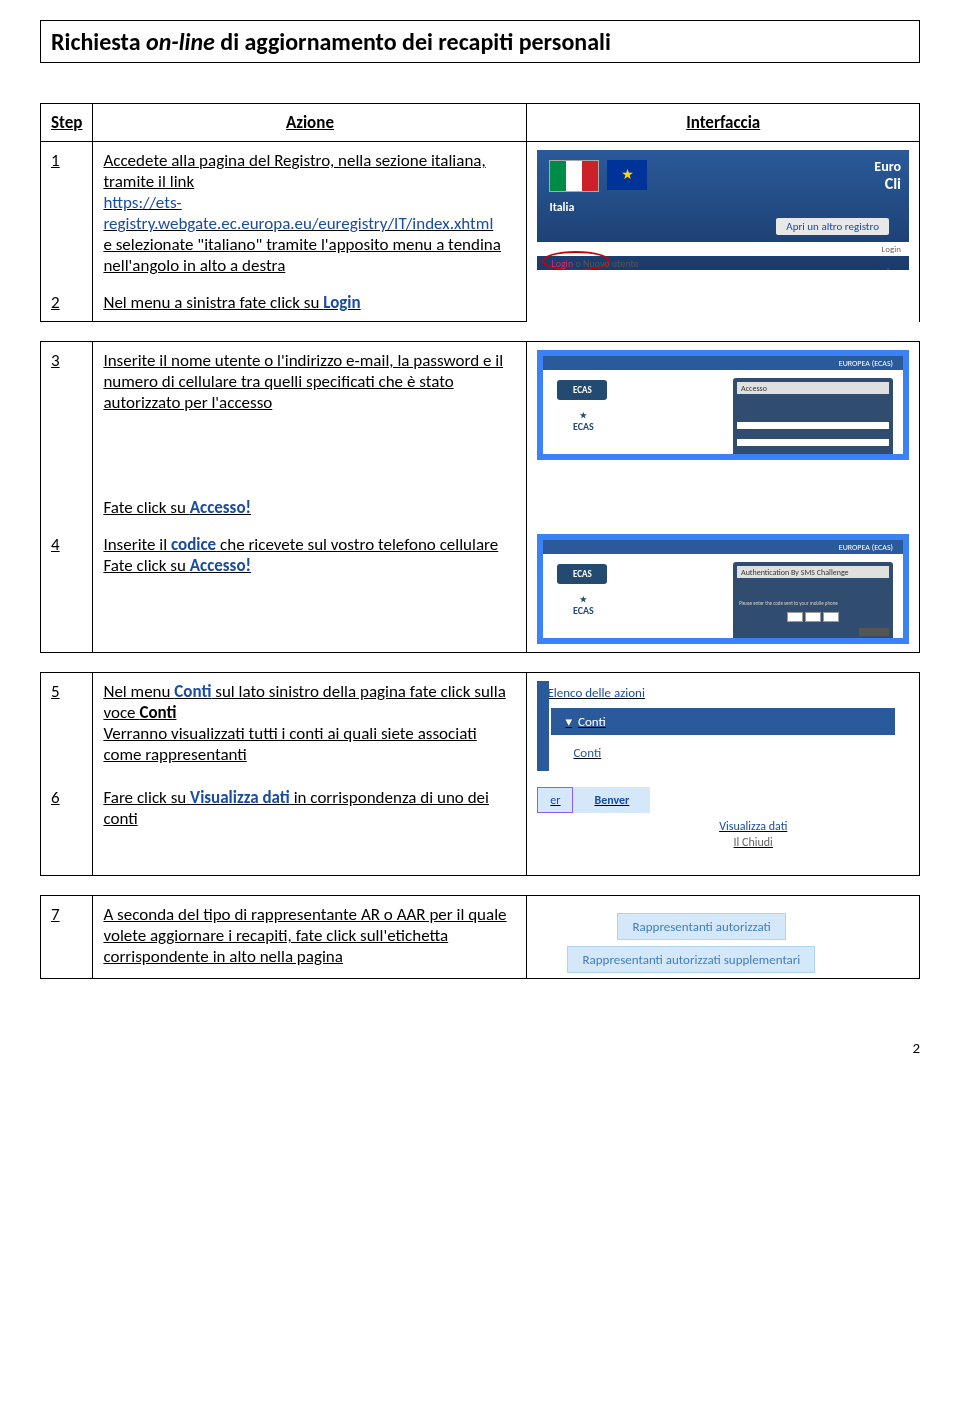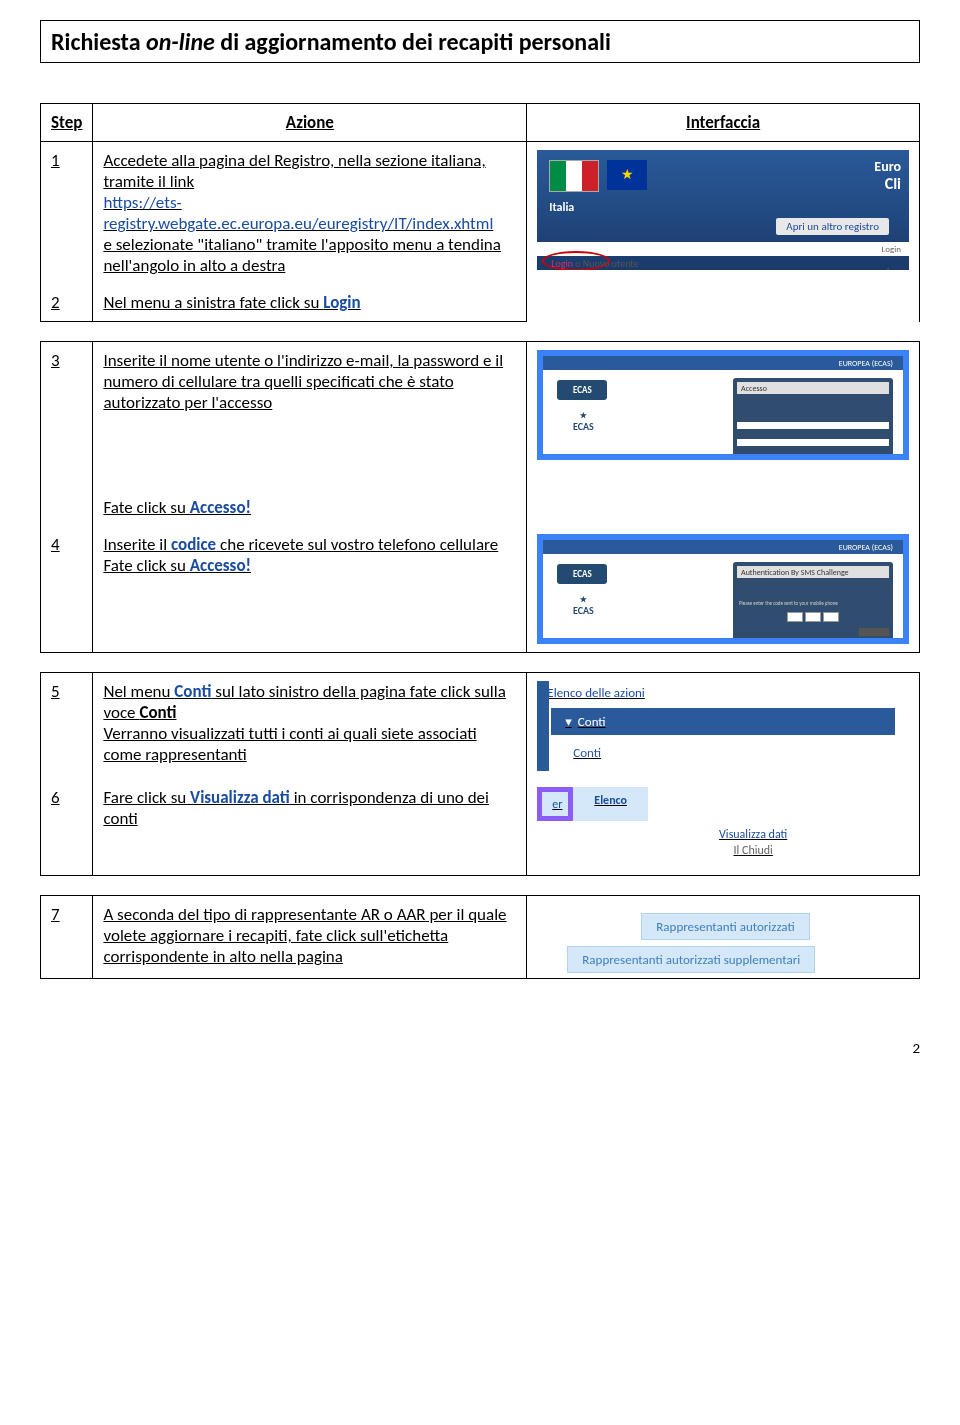--- a/index.html
+++ b/index.html
@@ -57,21 +57,21 @@
   }
   .mock-conti .header { color: #1a4ca0; font-size: 13px; padding: 4px 10px; }
   .mock-conti .dark-menu { background: #2a5a9a; color: #fff; padding: 6px 14px; font-size: 13px; margin: 4px 14px; }
   .mock-conti .dark-menu .tri::before { content: "▾"; margin-right: 6px; }
   .mock-conti .light-item { background: #fff; color: #2a5a9a; padding: 6px 22px; font-size: 13px; margin: 4px 14px; }
   .mock-conti .sidebar { position: absolute; top: 0; left: 0; width: 12px; height: 100%; background: #2a5a9a; }
   .mock-azioni {
     background: #fff; height: 80px; position: relative; font-size: 12px;
   }
   .mock-azioni .hdr { display: flex; }
-  .mock-azioni .hdr .col1 { border: 5px solid #8b5cf6; background: #d4e8f9; color: #1a4ca0; padding: 5px 10px; width: 36px; text-align: center; }
+  .mock-azioni .hdr .col1 { border: 1px solid #8b5cf6; background: #d4e8f9; color: #1a4ca0; padding: 5px 10px; width: 36px; text-align: center; }
   .mock-azioni .hdr .col2 { border: 1px solid #d4e8f9; background: #d4e8f9; color: #1a4ca0; padding: 5px 20px; font-weight: bold; }
   .mock-azioni .body { padding: 6px 0 0 60px; color: #666; text-align: center; font-size: 12px; line-height: 1.3; }
   .mock-azioni .body .viz { color: #1a4ca0; }
   .mock-rapp { height: 66px; padding: 6px 0; }
   .mock-rapp .btn { background: #d4e8f9; color: #4080c0; font-size: 13px; padding: 5px 14px; margin: 3px; display: inline-block; border: 1px solid #b0d4f0; }
 </style>
 </head>
 <body>
 
 <div class="title-box">
@@ -202,40 +202,40 @@
 
   <tr>
     <td class="step-col no-top">6</td>
     <td class="action-col no-top">
       <span>Fare click su </span><span class="blue-bold">Visualizza dati</span><span> in corrispondenza di uno dei conti</span>
     </td>
     <td class="interf-col no-top">
       <div class="mock-azioni">
         <div class="hdr">
           <div class="col1">er</div>
-          <div class="col2">Elenco</div>
+          <div class="col2">Benver</div>
         </div>
         <div class="body">
           <span class="viz">Visualizza dati</span><br>
           <span>Il Chiudi</span>
         </div>
       </div>
     </td>
   </tr>
 
   <tr>
         <td colspan="3" style="border:none;height:20px;"></td>
       </tr>
 
   <tr>
     <td class="step-col">7</td>
     <td class="action-col">A seconda del tipo di rappresentante AR o AAR per il quale volete aggiornare i recapiti, fate click sull'etichetta corrispondente in alto nella pagina</td>
     <td class="interf-col">
       <div class="mock-rapp">
-        <div class="btn" style="margin-left:104px;">Rappresentanti autorizzati</div><br>
+        <div class="btn" style="margin-left:80px;">Rappresentanti autorizzati</div><br>
         <div class="btn" style="margin-left:30px;">Rappresentanti autorizzati supplementari</div>
       </div>
     </td>
   </tr>
 </tbody>
   </table>
 
 <div class="footer">2</div>
 
 </body></html>

